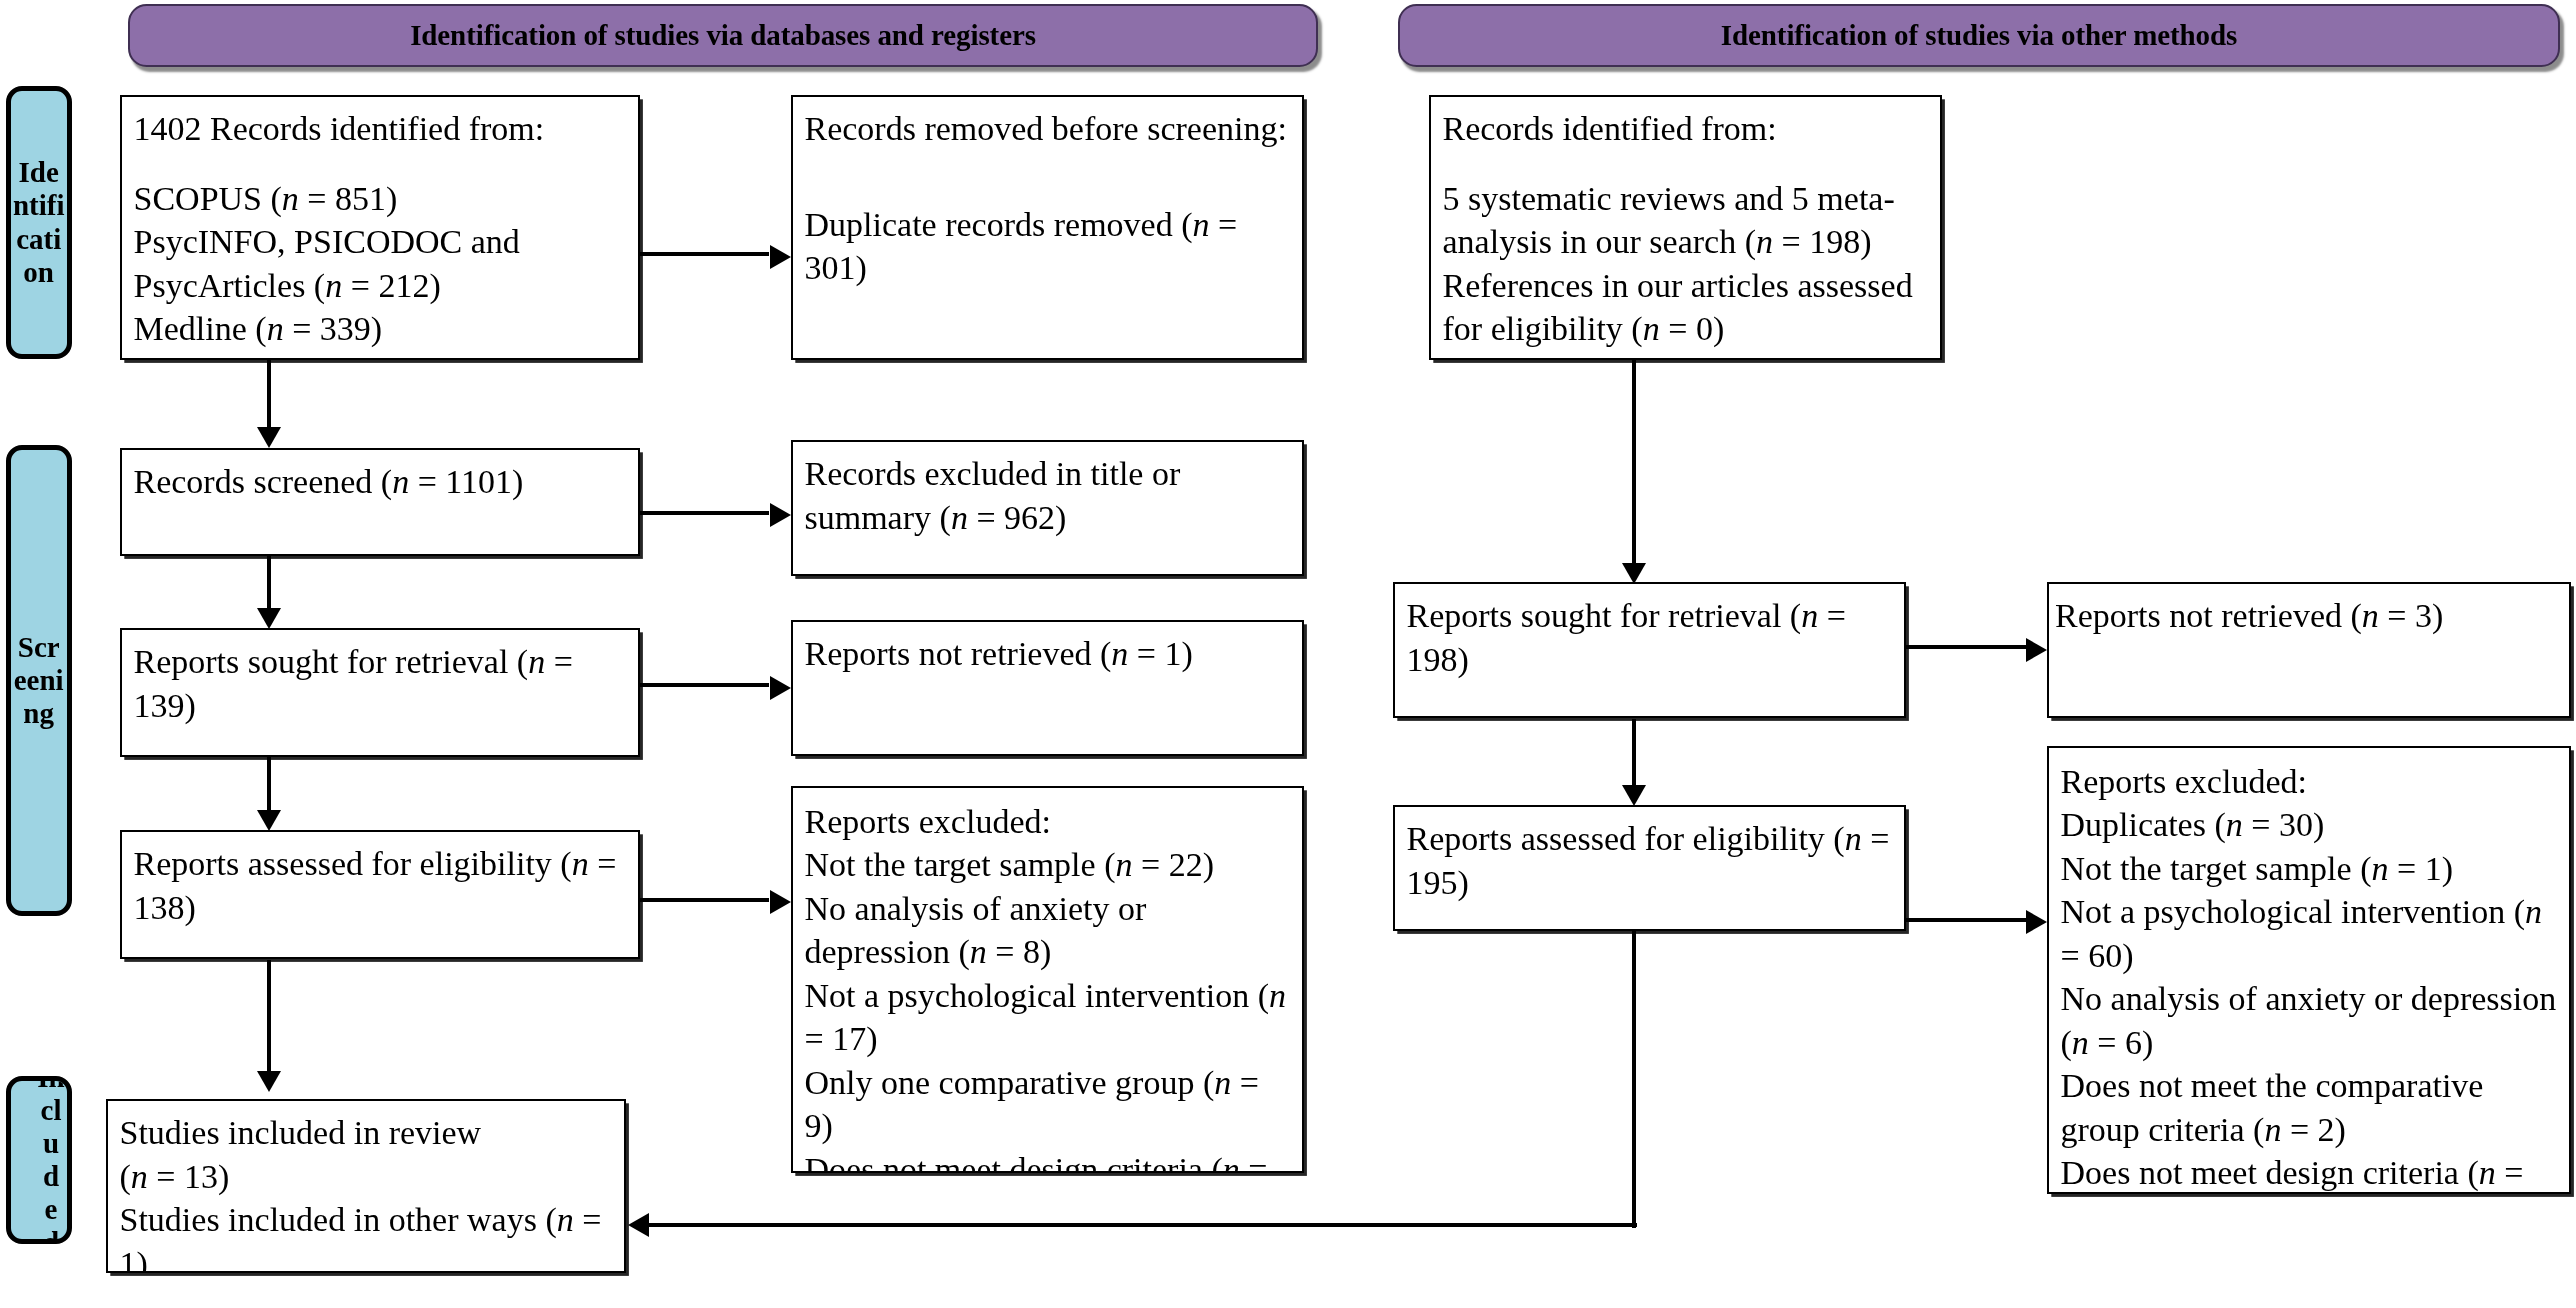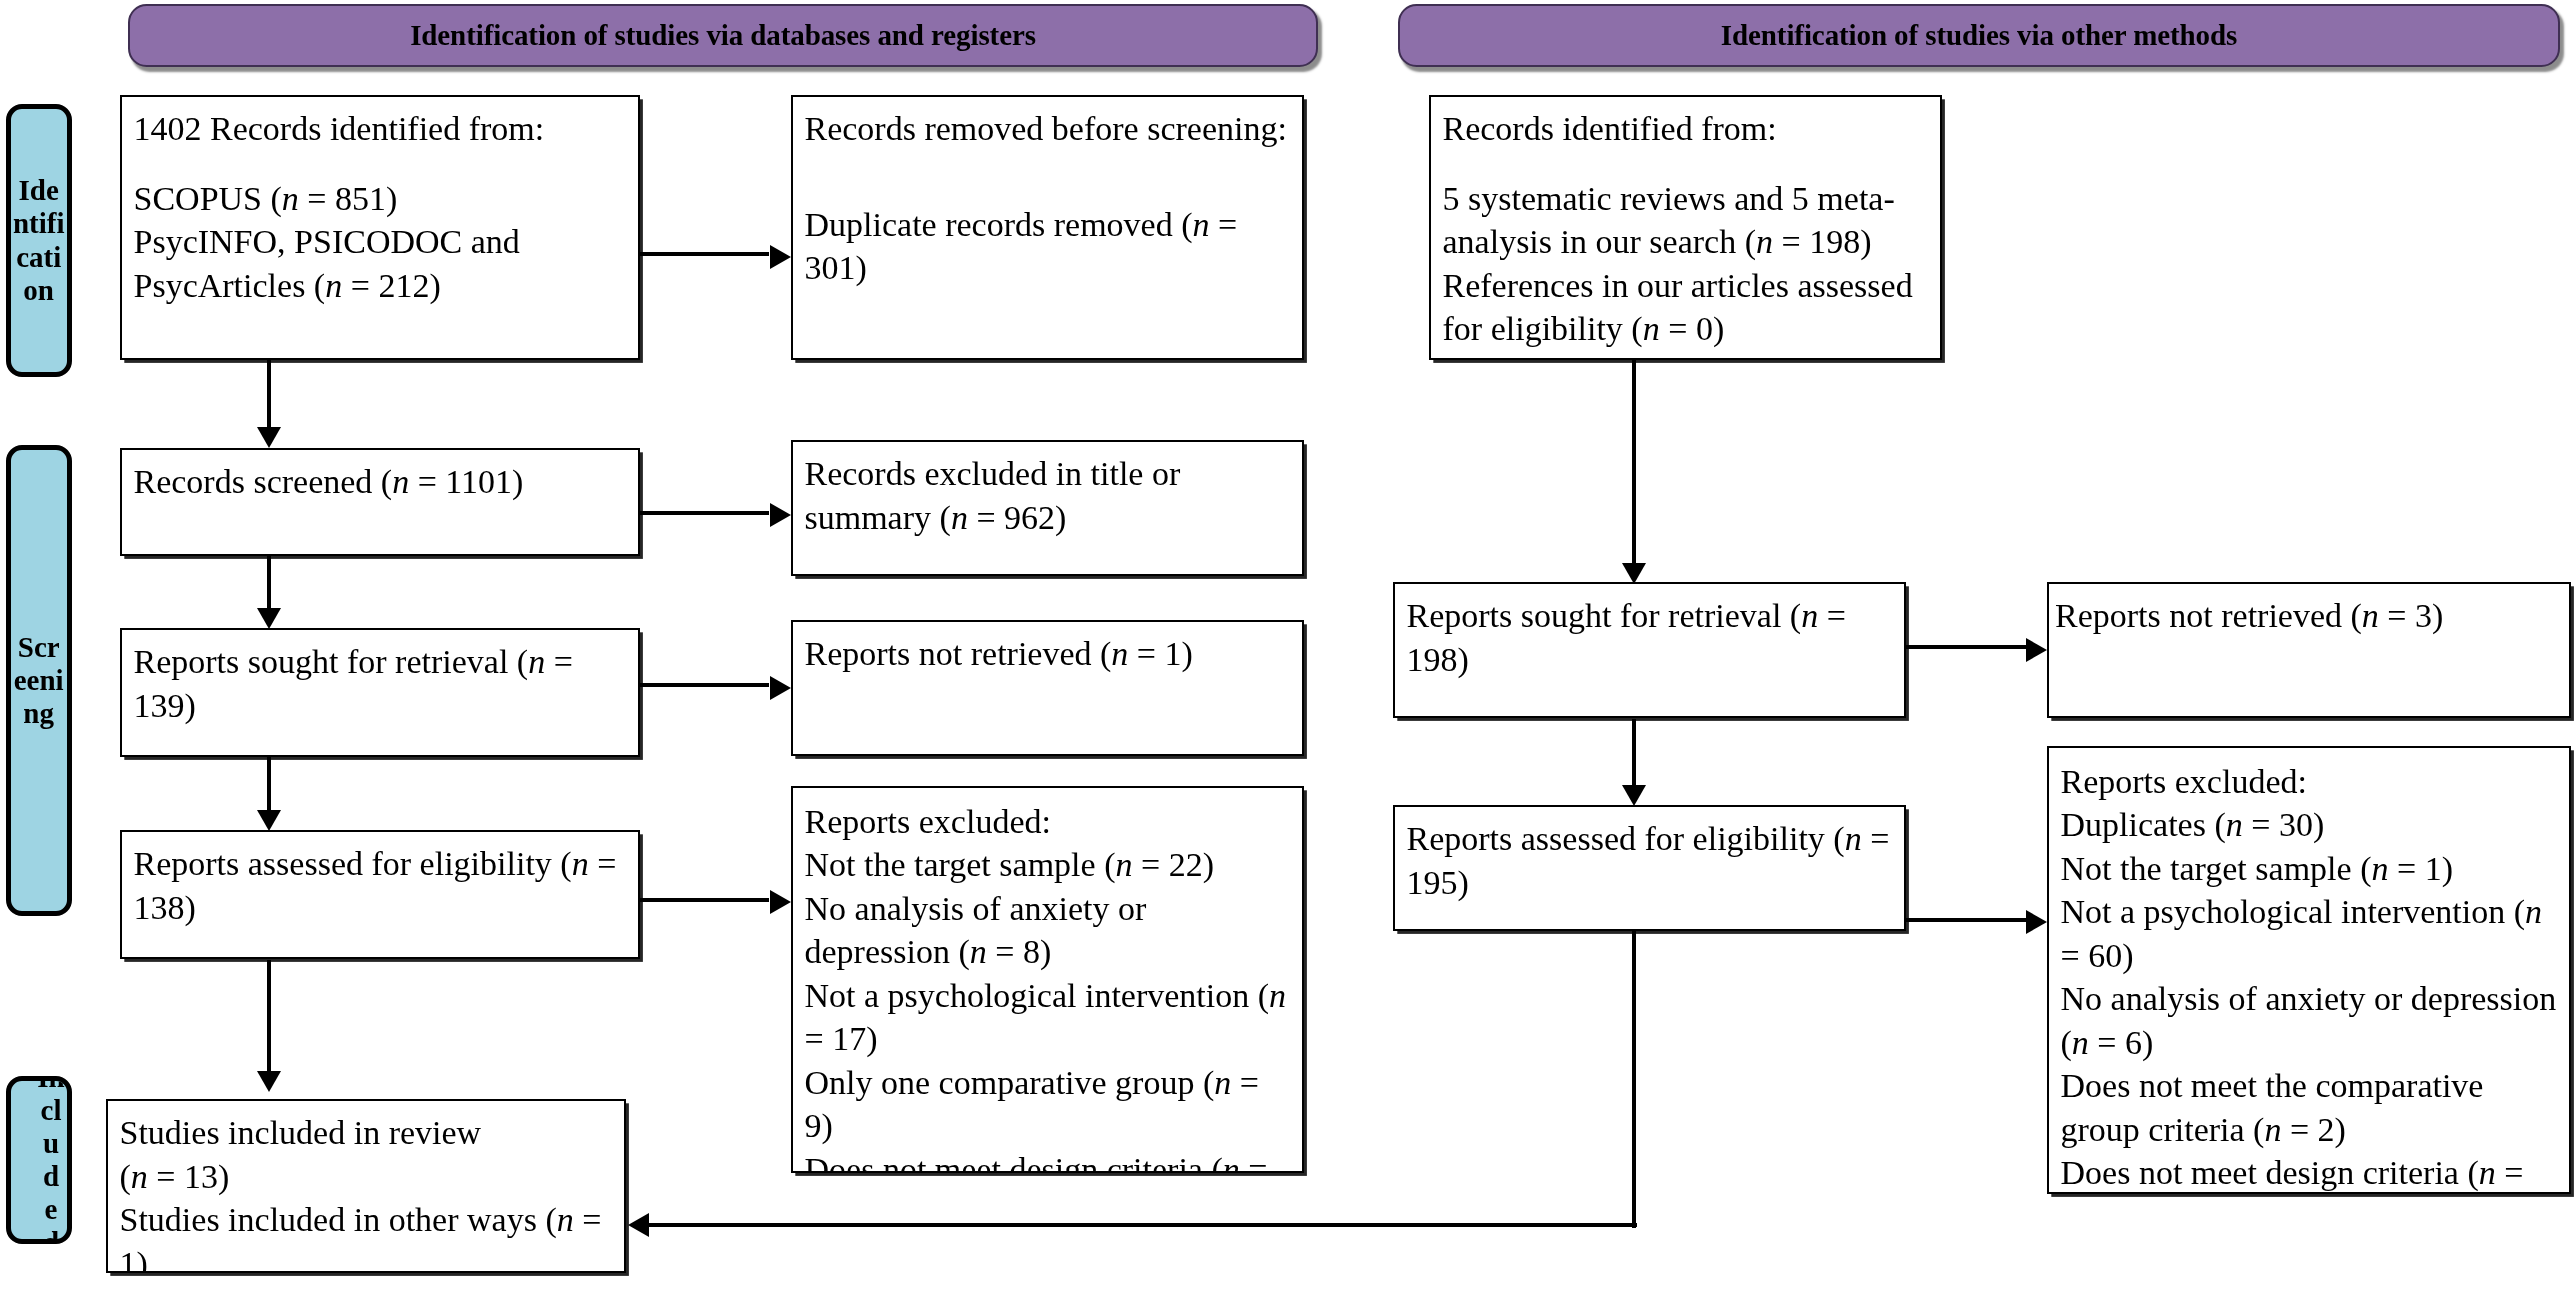--- a/index.html
+++ b/index.html
@@ -102,37 +102,38 @@
 <div id="canvas">
 
   <div class="banner" style="left:128px; top:4.3px; width:1190px; height:63px;">
     <span>Identification of studies via databases and registers</span>
   </div>
 
   <div class="banner" style="left:1398px; top:4.3px; width:1162px; height:63px;">
     <span>Identification of studies via other methods</span>
   </div>
 
-  <div class="sidelabel" style="left:5.7px; top:104px; width:66px; height:273px;">
+  <div class="sidelabel" style="left:5.7px; top:86px; width:66px; height:273px;">
     <span>Identification</span>
   </div>
 
   <div class="sidelabel" style="left:5.7px; top:445px; width:66px; height:471px;justify-content:center;">
     <span>Screening</span>
   </div>
 
   <div class="sidelabel" style="left:5.7px; top:1076px; width:66px; height:168px;padding-left:26px;">
     <span>Included</span>
   </div>
 
   <div class="fbox" style="left:120px; top:95px; width:520px; height:265px;">
     <p>1402 Records identified from:</p>
     <span class="gap"></span>
     <p><span>SCOPUS</span> (<span class="nital">n</span><span> = </span><span>851</span>)</p>
     <p><span>PsycINFO, PSICODOC and PsycArticles </span> (<span class="nital">n</span><span> = </span><span>212</span>)</p>
+    <p><span>Medline</span> (<span class="nital">n</span><span> = </span><span>339</span>)</p>
   </div>
 
   <div class="fbox" style="left:791px; top:95px; width:513px; height:265px;">
     <p>Records removed before screening:</p>
     <span class="gap"></span>
     <span class="gap"></span>
     <p><span>Duplicate records removed</span> (<span class="nital">n</span><span> = </span><span>301</span>)</p>
   </div>
 
   <div class="hline" style="left:640px; top:252px; width:129px;"></div>

